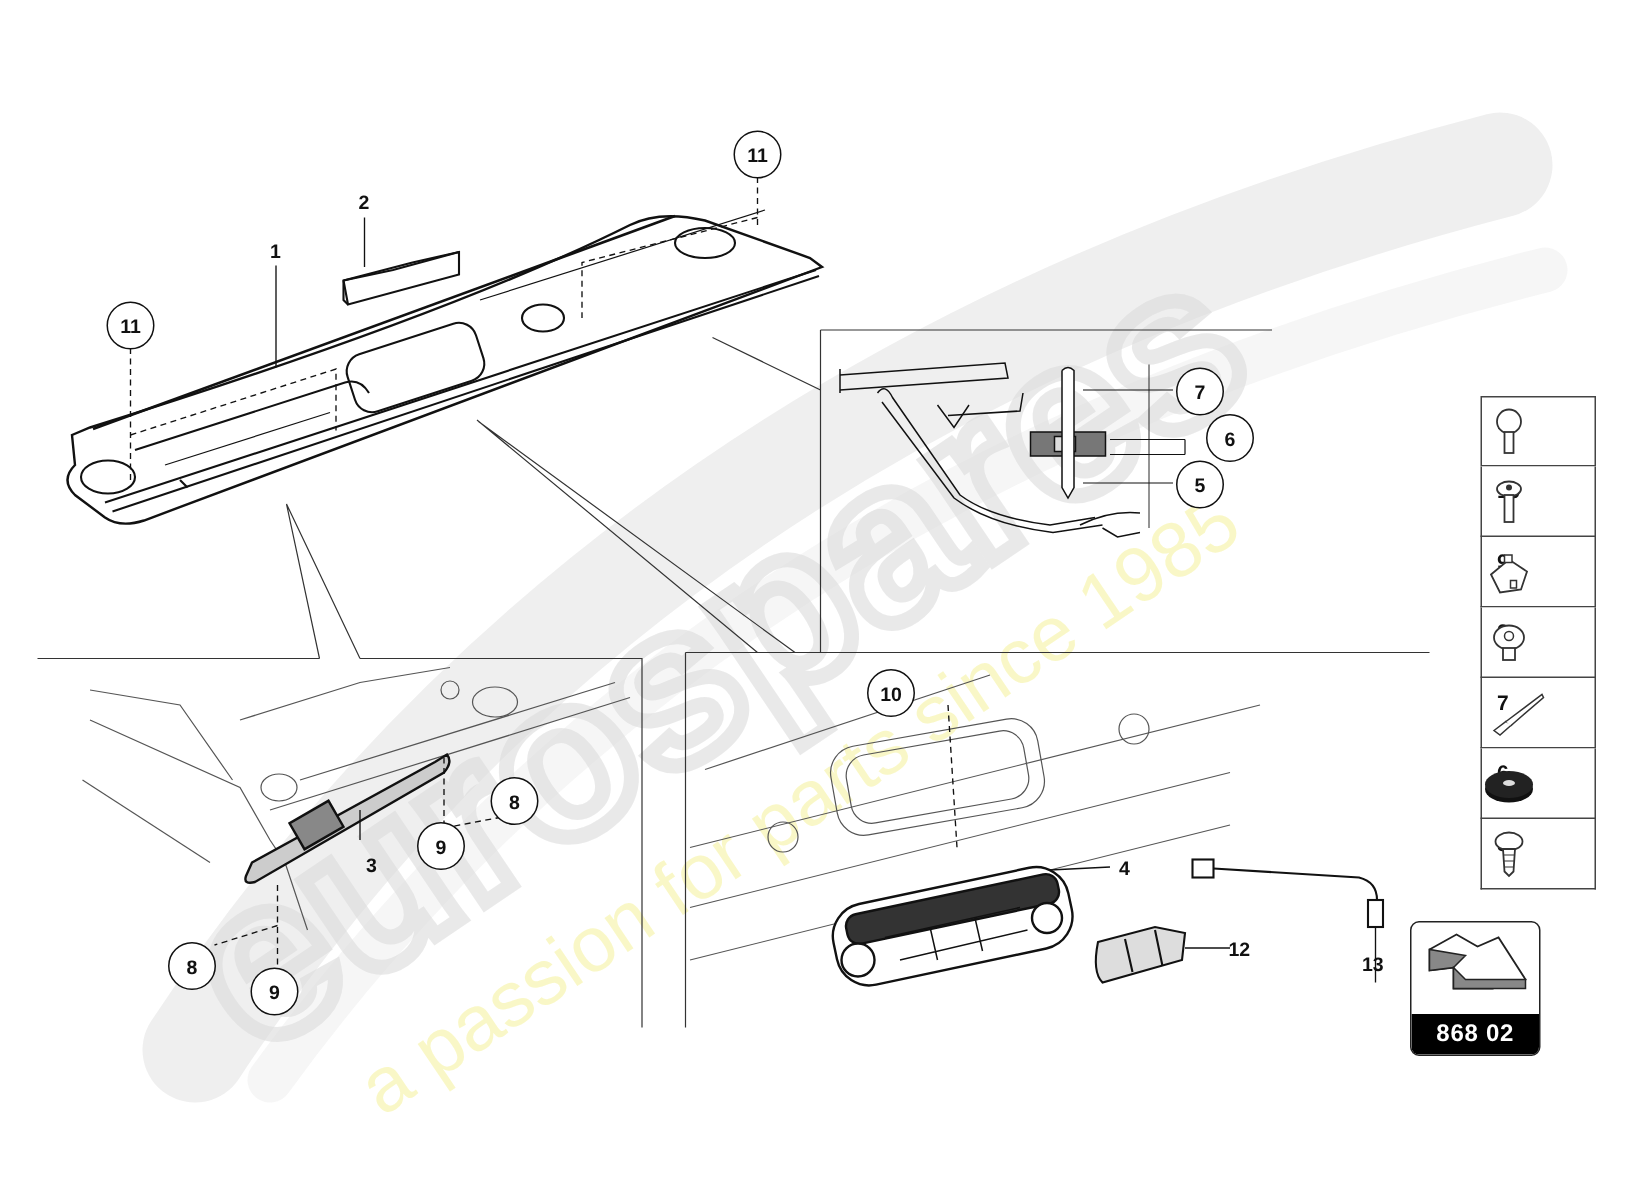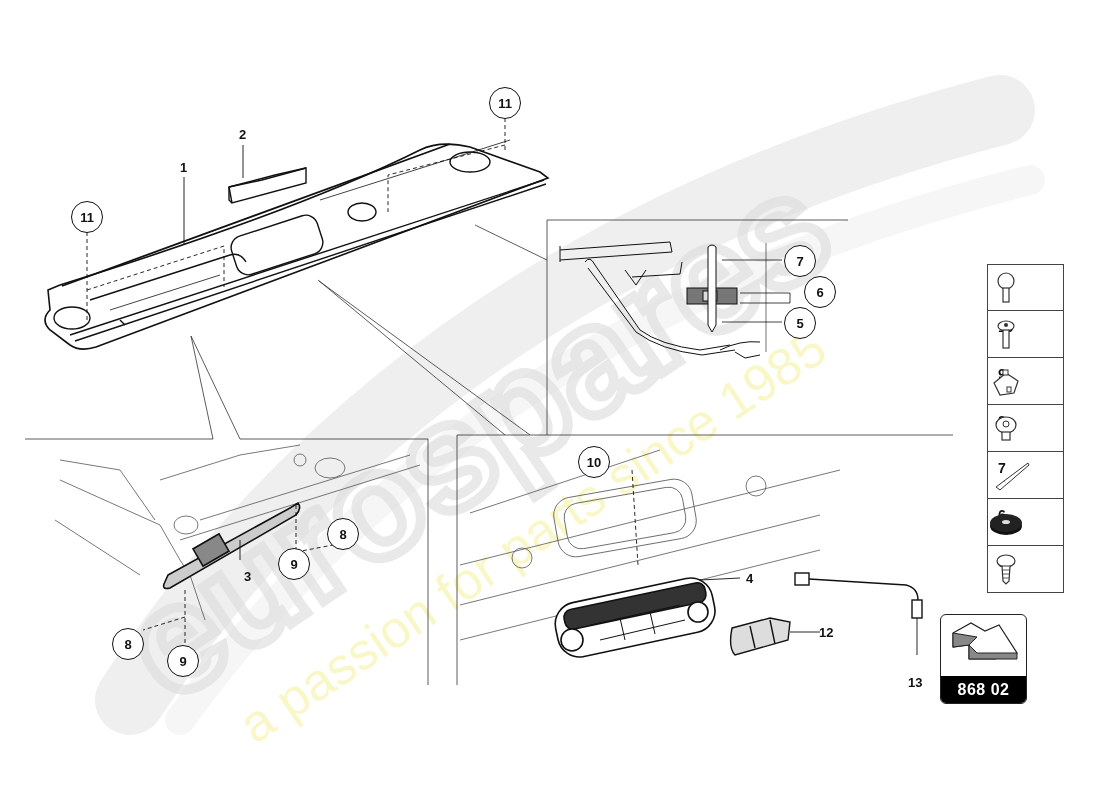--- a/index.html
+++ b/index.html
@@ -159,21 +159,21 @@
   <div class="callout" style="left:278px;top:548px;">9</div>
   <div class="callout" style="left:112px;top:628px;">8</div>
   <div class="callout" style="left:167px;top:645px;">9</div>
   <div class="callout" style="left:578px;top:446px;">10</div>
 
   <div class="plain-label" style="left:180px;top:160px;">1</div>
   <div class="plain-label" style="left:239px;top:127px;">2</div>
   <div class="plain-label" style="left:244px;top:569px;">3</div>
   <div class="plain-label" style="left:746px;top:571px;">4</div>
   <div class="plain-label" style="left:819px;top:625px;">12</div>
-  <div class="plain-label" style="left:908px;top:675px;">13</div>
+  <div class="plain-label" style="left:908px;top:635px;">13</div>
 
   <div class="legend">
     <div class="legend-cell">
       <span class="legend-num">11</span>
       <svg class="legend-icon" viewBox="0 0 36 36">
         <ellipse cx="18" cy="11" rx="8" ry="8" fill="#fff" stroke="#333" stroke-width="1.2"></ellipse>
         <rect x="15" y="18" width="6" height="14" fill="#fff" stroke="#333" stroke-width="1.2"></rect>
       </svg>
     </div>
     <div class="legend-cell">

